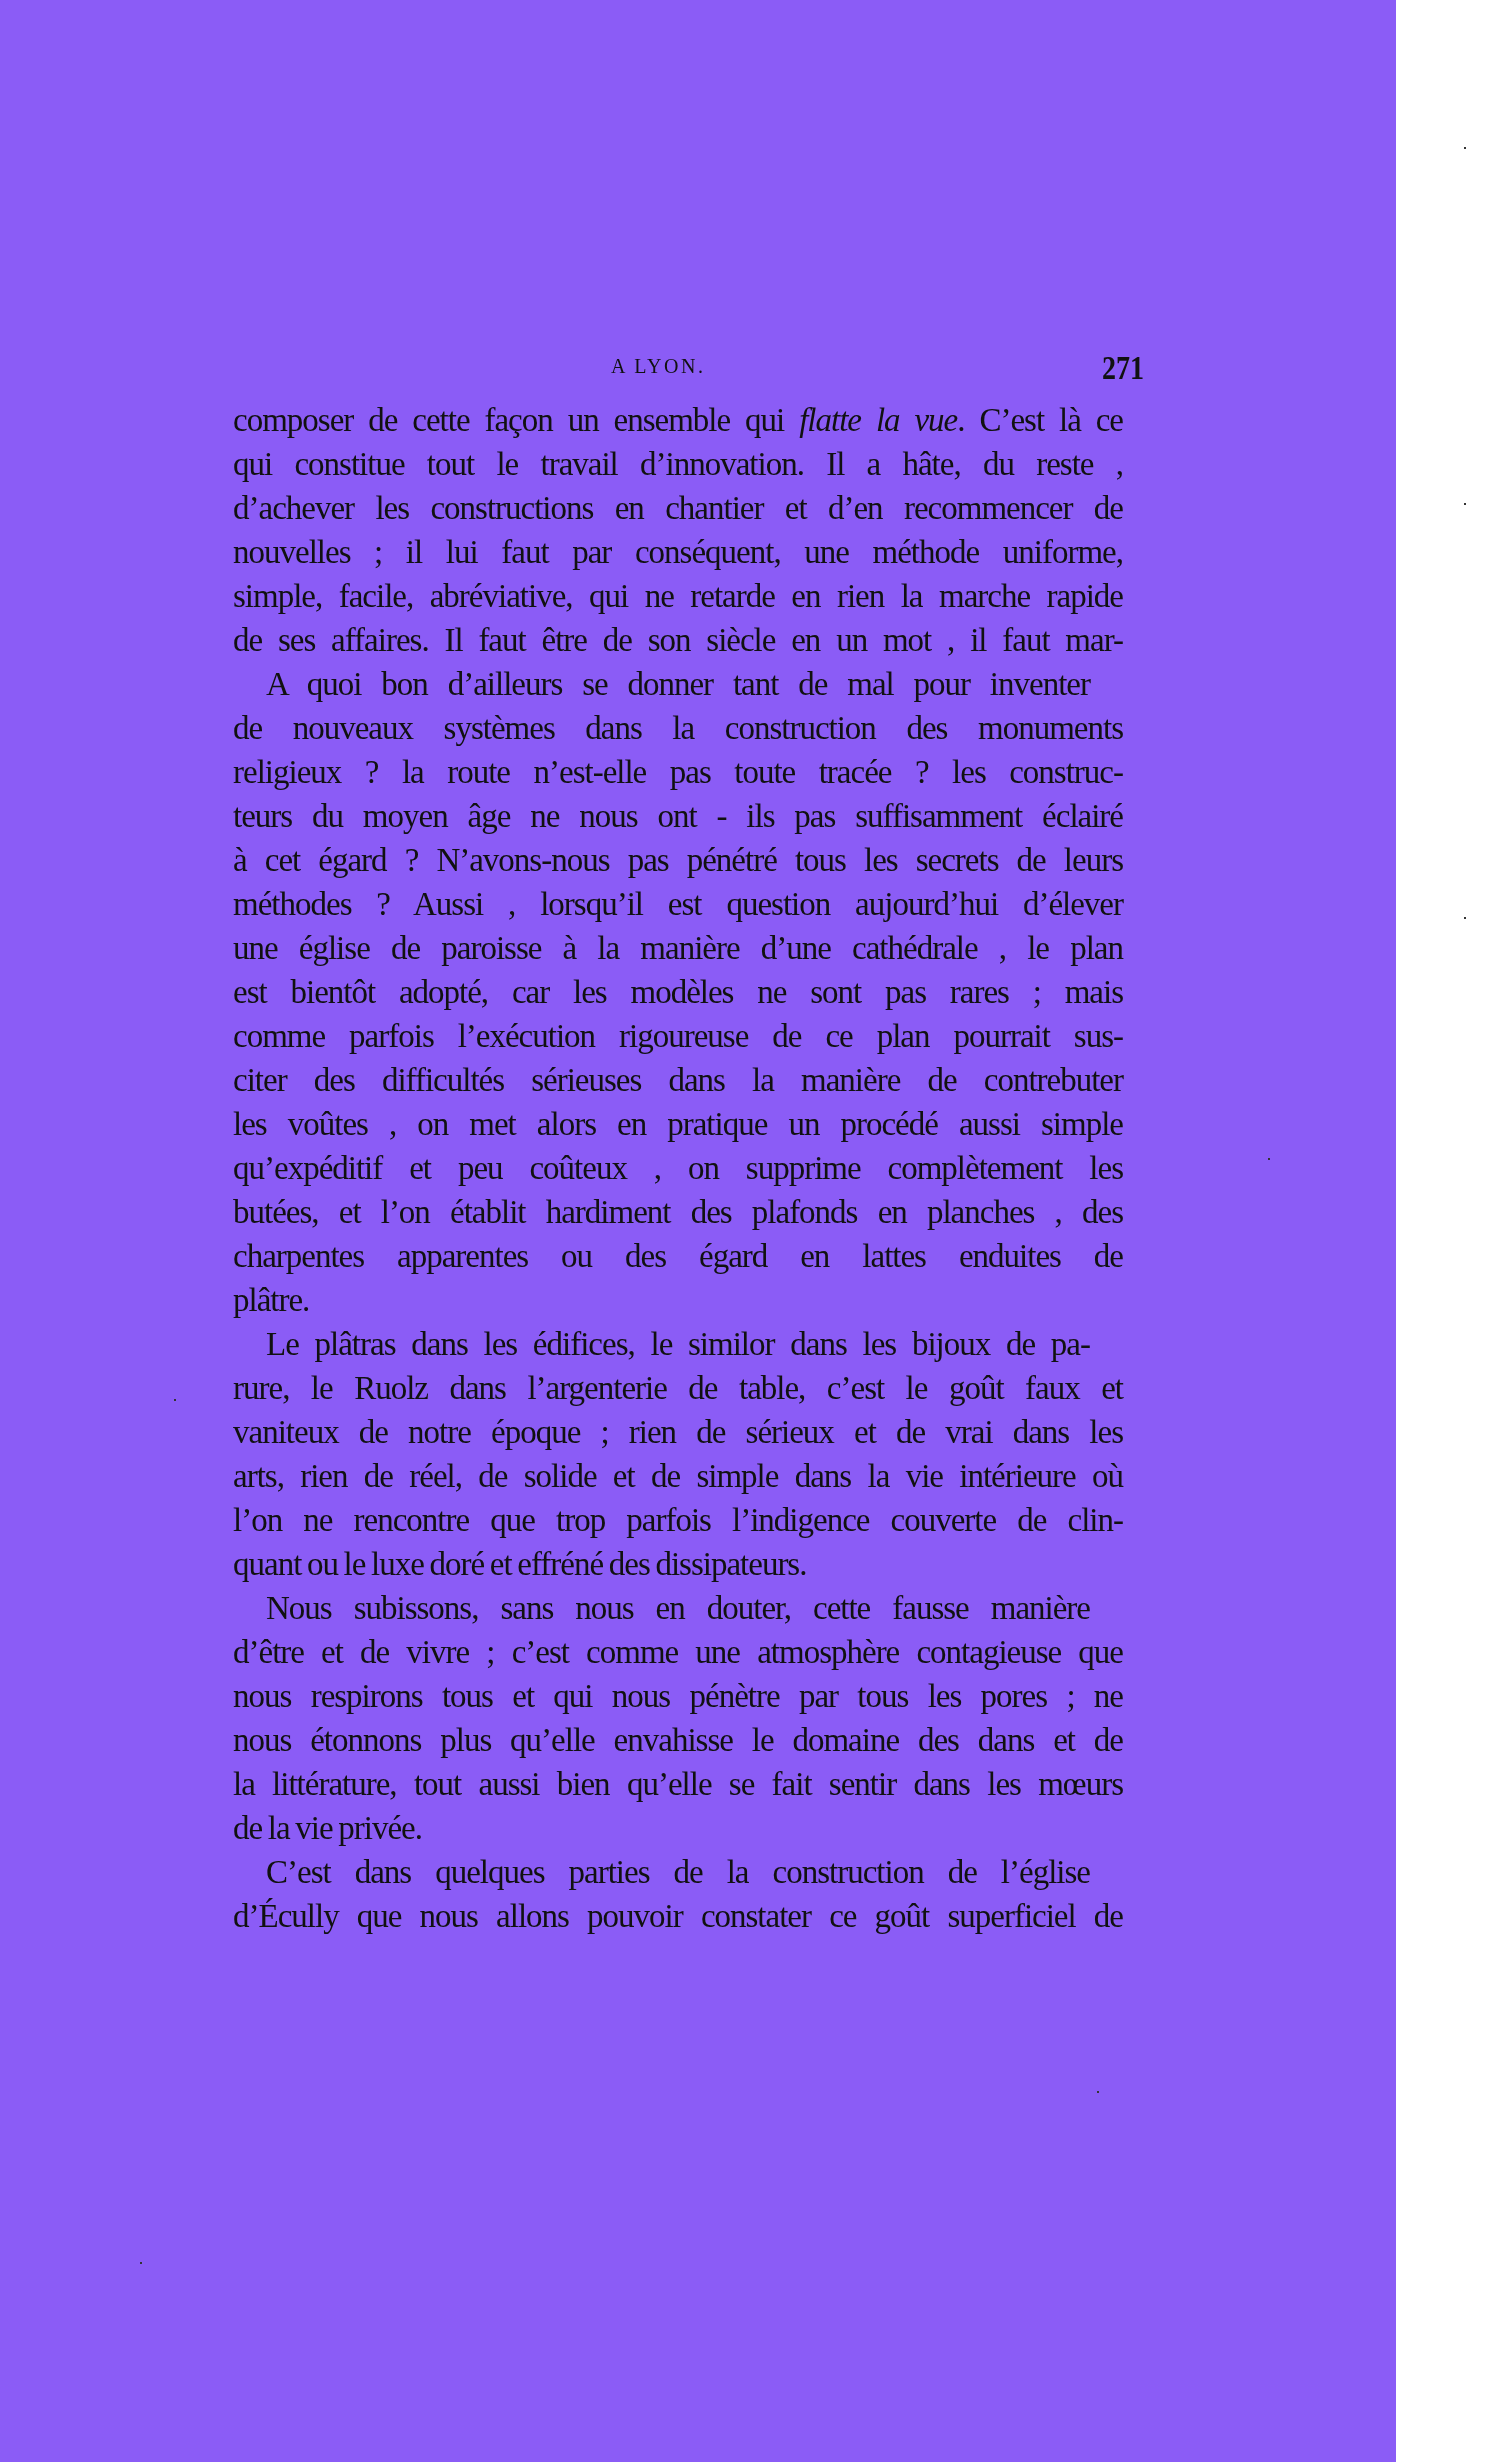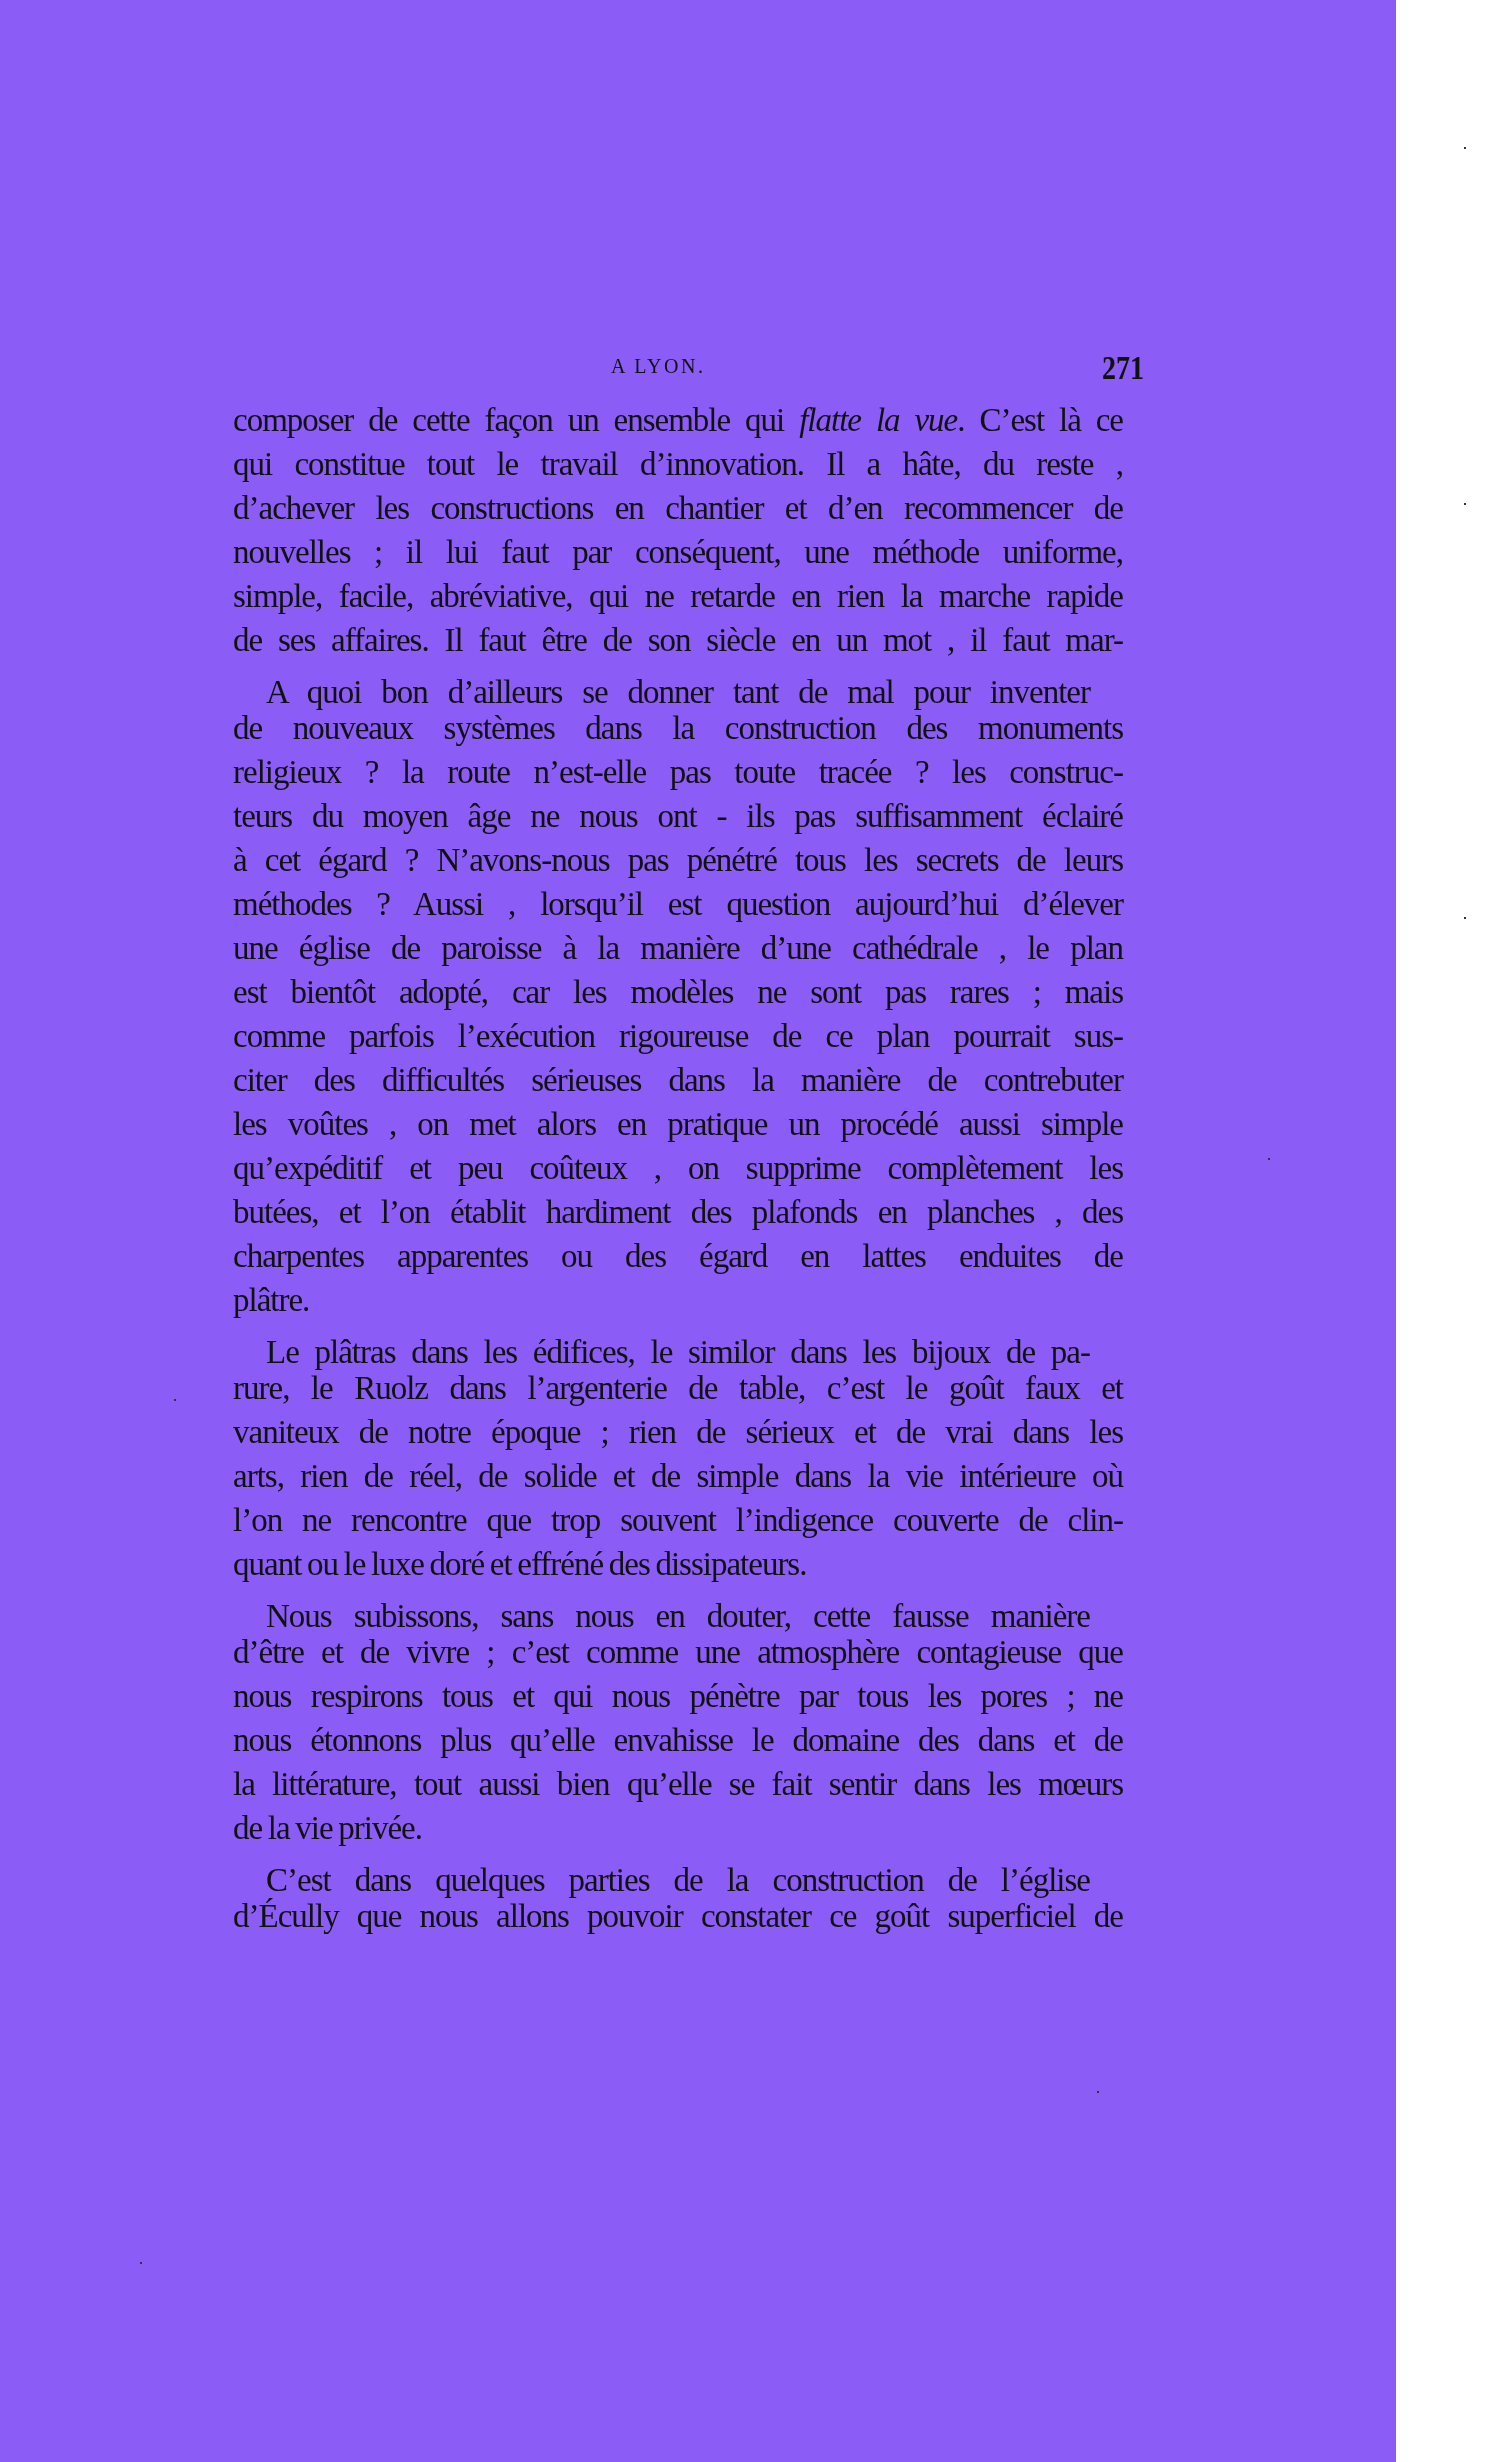--- a/index.html
+++ b/index.html
@@ -76,21 +76,20 @@
     display: inline-block;
     width: 100%;
     text-align: justify;
     text-align-last: justify;
   }
   .line.last .inner {
     text-align-last: left;
   }
   .line.indent .inner {
     width: calc(100% - 33px);
-    margin-top: 8px;
   }
   em.it {
   }
   .speck {
     position: absolute;
     width: 1.6px;
     height: 1.6px;
     background: #333;
   }
 </style>
@@ -127,21 +126,21 @@
         <div class="line"><span class="inner"><span>qu’expéditif et peu coûteux , on supprime complètement les</span></span></div>
         <div class="line"><span class="inner"><span>butées, et l’on établit hardiment des plafonds en planches , des</span></span></div>
         <div class="line"><span class="inner"><span>charpentes apparentes ou des égard en lattes enduites de</span></span></div>
         <div class="line last"><span class="inner"><span>plâtre.</span></span></div>
       </div>
       <div>
         <div class="line indent"><span class="inner"><span>Le plâtras dans les édifices, le similor dans les bijoux de pa-</span></span></div>
         <div class="line"><span class="inner"><span>rure, le Ruolz dans l’argenterie de table, c’est le goût faux et</span></span></div>
         <div class="line"><span class="inner"><span>vaniteux de notre époque ; rien de sérieux et de vrai dans les</span></span></div>
         <div class="line"><span class="inner"><span>arts, rien de réel, de solide et de simple dans la vie intérieure où</span></span></div>
-        <div class="line"><span class="inner"><span>l’on ne rencontre que trop souvent l’indigence couverte de clin-</span></span></div>
+        <div class="line"><span class="inner"><span>l’on ne rencontre que trop parfois l’indigence couverte de clin-</span></span></div>
         <div class="line last"><span class="inner"><span>quant ou le luxe doré et effréné des dissipateurs.</span></span></div>
       </div>
       <div>
         <div class="line indent"><span class="inner"><span>Nous subissons, sans nous en douter, cette fausse manière</span></span></div>
         <div class="line"><span class="inner"><span>d’être et de vivre ; c’est comme une atmosphère contagieuse que</span></span></div>
         <div class="line"><span class="inner"><span>nous respirons tous et qui nous pénètre par tous les pores ; ne</span></span></div>
         <div class="line"><span class="inner"><span>nous étonnons plus qu’elle envahisse le domaine des dans et de</span></span></div>
         <div class="line"><span class="inner"><span>la littérature, tout aussi bien qu’elle se fait sentir dans les mœurs</span></span></div>
         <div class="line last"><span class="inner"><span>de la vie privée.</span></span></div>
       </div>

